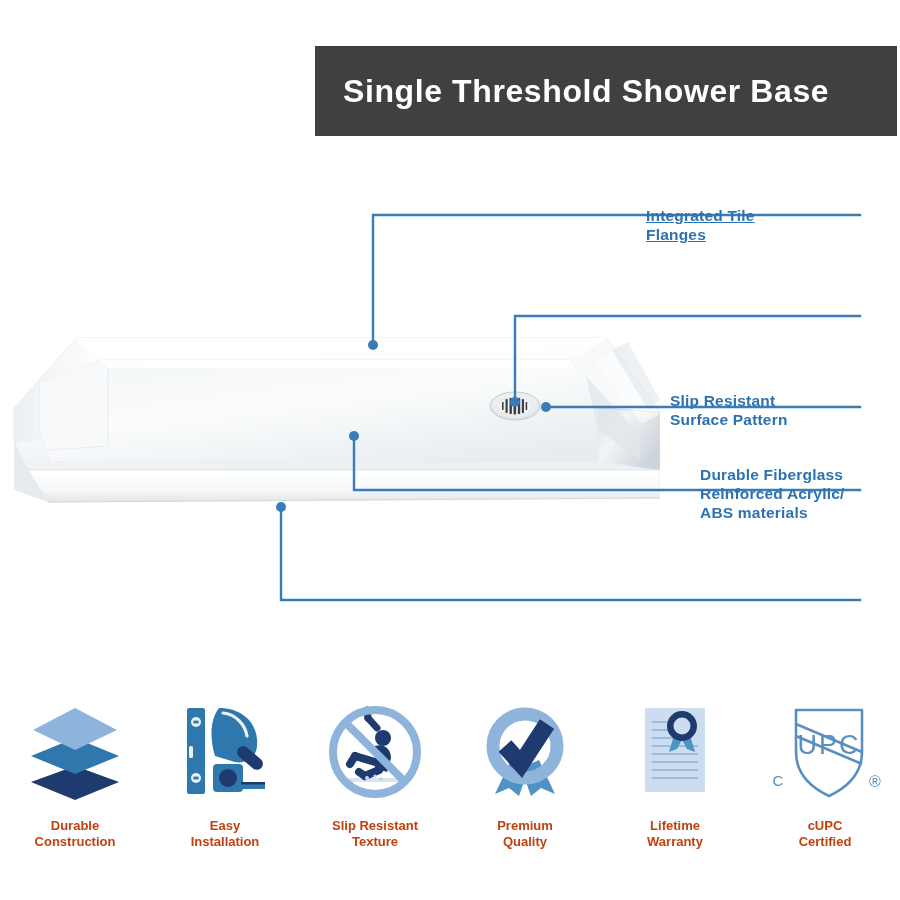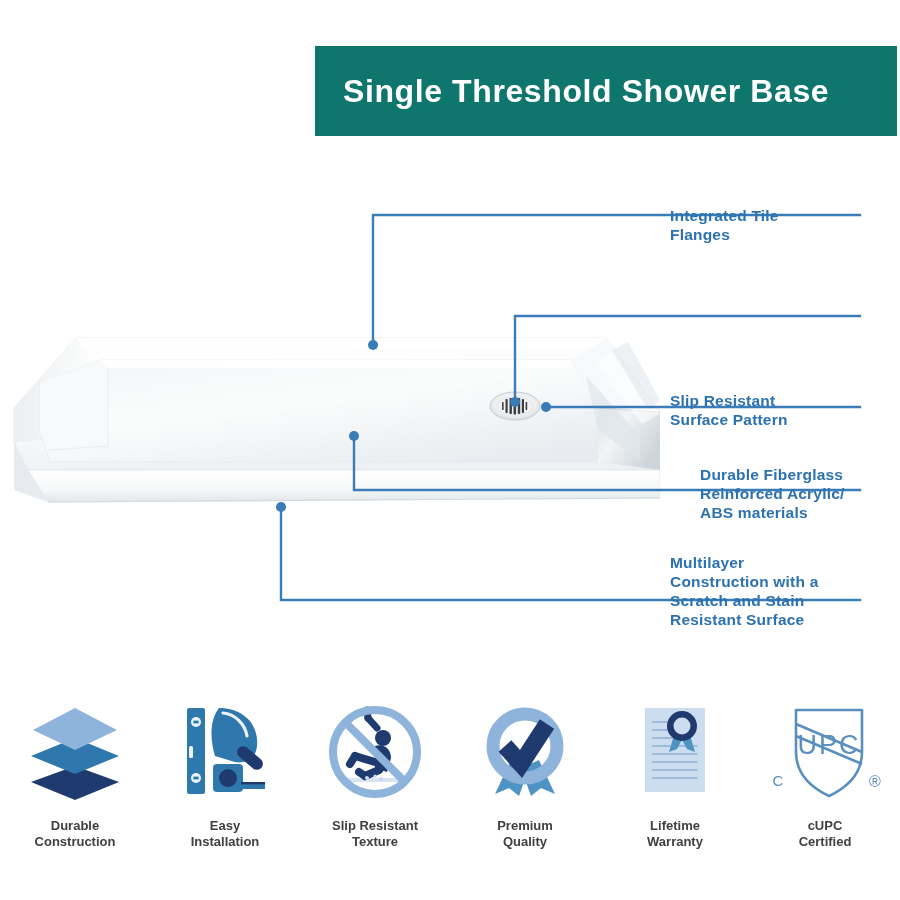--- a/index.html
+++ b/index.html
@@ -8,21 +8,21 @@
     background:#ffffff;
     font-family:"Liberation Sans", sans-serif;
     overflow:hidden;
     position:relative;
   }
   #stage{position:absolute;left:0;top:0;width:900px;height:900px;}
 
   
   .banner{
     position:absolute;left:315px;top:46px;width:582px;height:90px;
-    background:#0f766e;
+    background:#404040;
     display:flex;align-items:center;
   }
   .banner-title{
     color:#ffffff;
     font-size:32px;
     font-weight:bold;
     letter-spacing:.6px;
     padding-left:28px;
     white-space:nowrap;
   }
@@ -30,21 +30,21 @@
   
   .callout{
     position:absolute;
     color:#2c72b0;
     font-size:15.5px;
     font-weight:bold;
     line-height:19px;
     letter-spacing:.2px;
     white-space:pre-line;
   }
-  .c1{left:670px;top:206px;}
+  .c1{left:646px;top:206px;text-decoration:underline;}
   .c2{left:670px;top:282px;}
   .c3{left:670px;top:391px;}
   .c4{left:670px;top:465px;margin-left:30px;}
   .c5{left:670px;top:553px;}
 
   
   #leaders{position:absolute;left:0;top:0;width:900px;height:900px;}
 
   
   #product{position:absolute;left:0;top:320px;width:660px;height:220px;}
@@ -54,21 +54,21 @@
     position:absolute;left:0;top:698px;width:900px;height:170px;
     display:flex;
   }
   .feature{
     flex:1 1 0;
     display:flex;flex-direction:column;align-items:center;
   }
   .feature-icon{height:108px;display:flex;align-items:center;justify-content:flex-end;}
   .feature-label{
     margin-top:12px;
-    color:#404040;
+    color:#c2410c;
     font-size:13px;
     font-weight:bold;
     line-height:16px;
     text-align:center;
     white-space:pre-line;
   }
 </style>
 </head>
 <body>
 
@@ -174,24 +174,20 @@
     </g>
   </svg>
 
   <div class="callout c1">Integrated Tile
 Flanges</div>
   <div class="callout c3">Slip Resistant
 Surface Pattern</div>
   <div class="callout c4">Durable Fiberglass
 Reinforced Acrylic/
 ABS materials</div>
-  <div class="callout c5">Multilayer
-Construction with a
-Scratch and Stain
-Resistant Surface</div>
 
   <div class="features">
 
     <div class="feature">
       <div class="feature-icon">
         <svg width="104" height="100" viewBox="0 0 104 100">
           <polygon points="52,64 8,80 52,98 96,80" fill="#1e3a6e"></polygon>
           <polygon points="52,36 8,54 52,72 96,54" fill="#2e78ad"></polygon>
           <polygon points="52,6 10,28 52,48 94,28" fill="#8fb4dc"></polygon>
         </svg>

